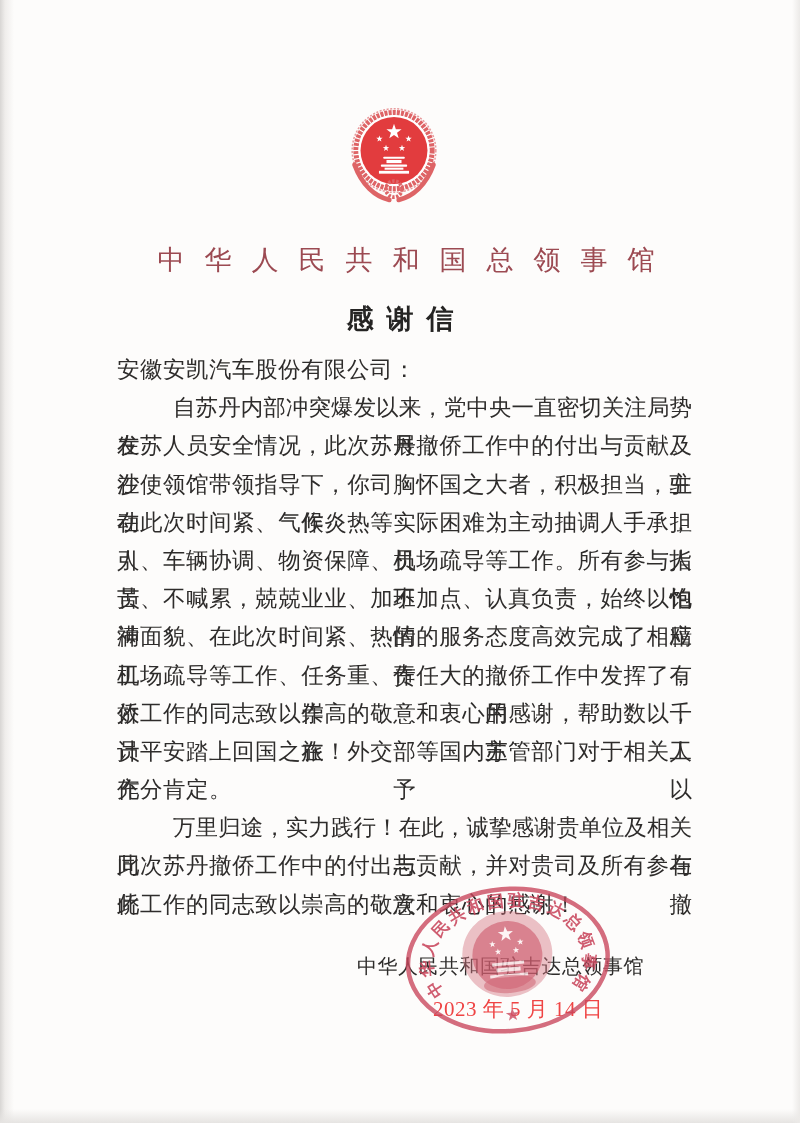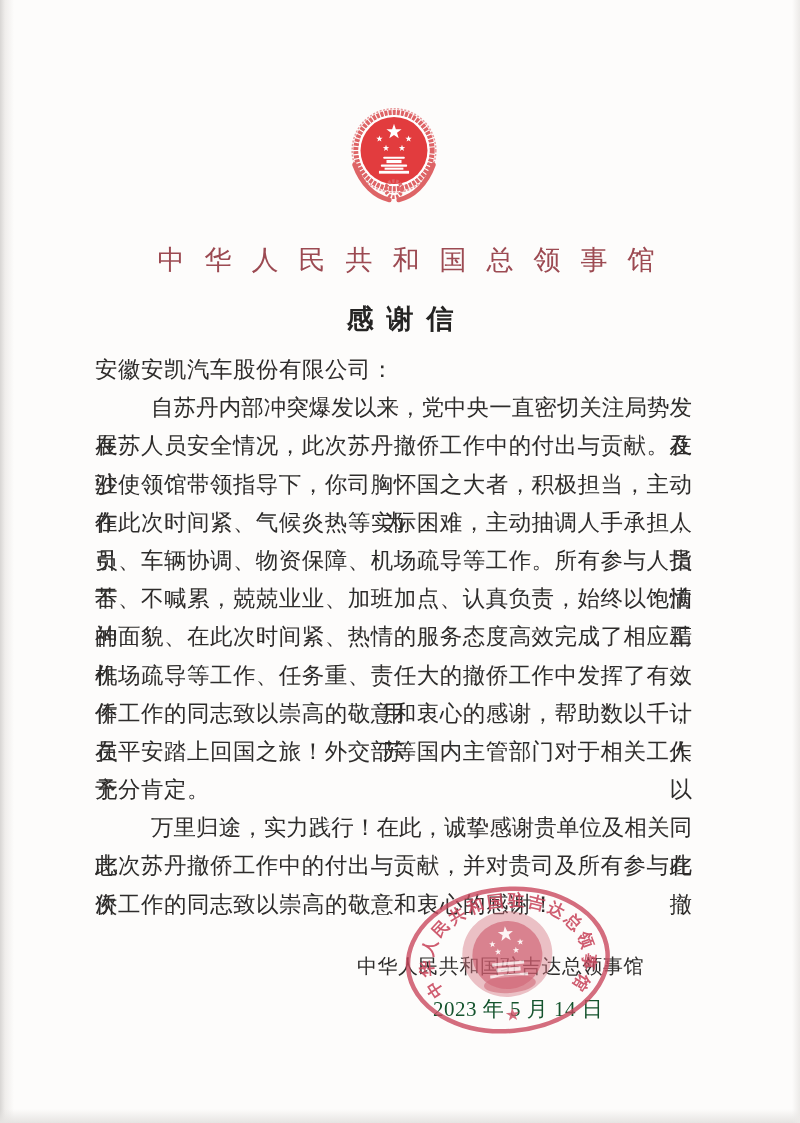--- a/index.html
+++ b/index.html
@@ -29,31 +29,31 @@
   .letter-title{
     position:absolute;left:0;top:301px;width:100%;text-align:center;
     color:#252423;font-size:27px;font-weight:700;letter-spacing:13px;padding-left:13px;
     box-sizing:border-box;font-family:"Liberation Sans","DejaVu Sans",sans-serif;
   }
 
   .body-block{
     position:absolute;left:95px;top:351px;width:597px;
     color:#2e2c2b;font-size:22.5px;
   }
-  .line{height:38.2px;line-height:38.2px;white-space:nowrap;letter-spacing:0.5px;}
+  .line{height:38.2px;line-height:38.2px;white-space:nowrap;letter-spacing:0.5px;margin-left:22px;}
   .line.j{white-space:normal;text-align:justify;text-align-last:justify;letter-spacing:0;}
   .line.ind{text-indent:56px;}
 
   .signature{
     position:absolute;left:357px;top:953px;
     color:#2e2c2b;font-size:20px;letter-spacing:0.5px;white-space:nowrap;
   }
   .date{
     position:absolute;left:433px;top:995px;
-    color:#14532d;font-size:21px;letter-spacing:0.5px;white-space:nowrap;
+    color:#ef4444;font-size:21px;letter-spacing:0.5px;white-space:nowrap;
   }
 
   .seal{position:absolute;left:398px;top:882px;width:220px;height:160px;
     transform:rotate(-5deg);opacity:0.88;pointer-events:none;}
 </style>
 </head>
 <body>
 
 <div class="page">
 

